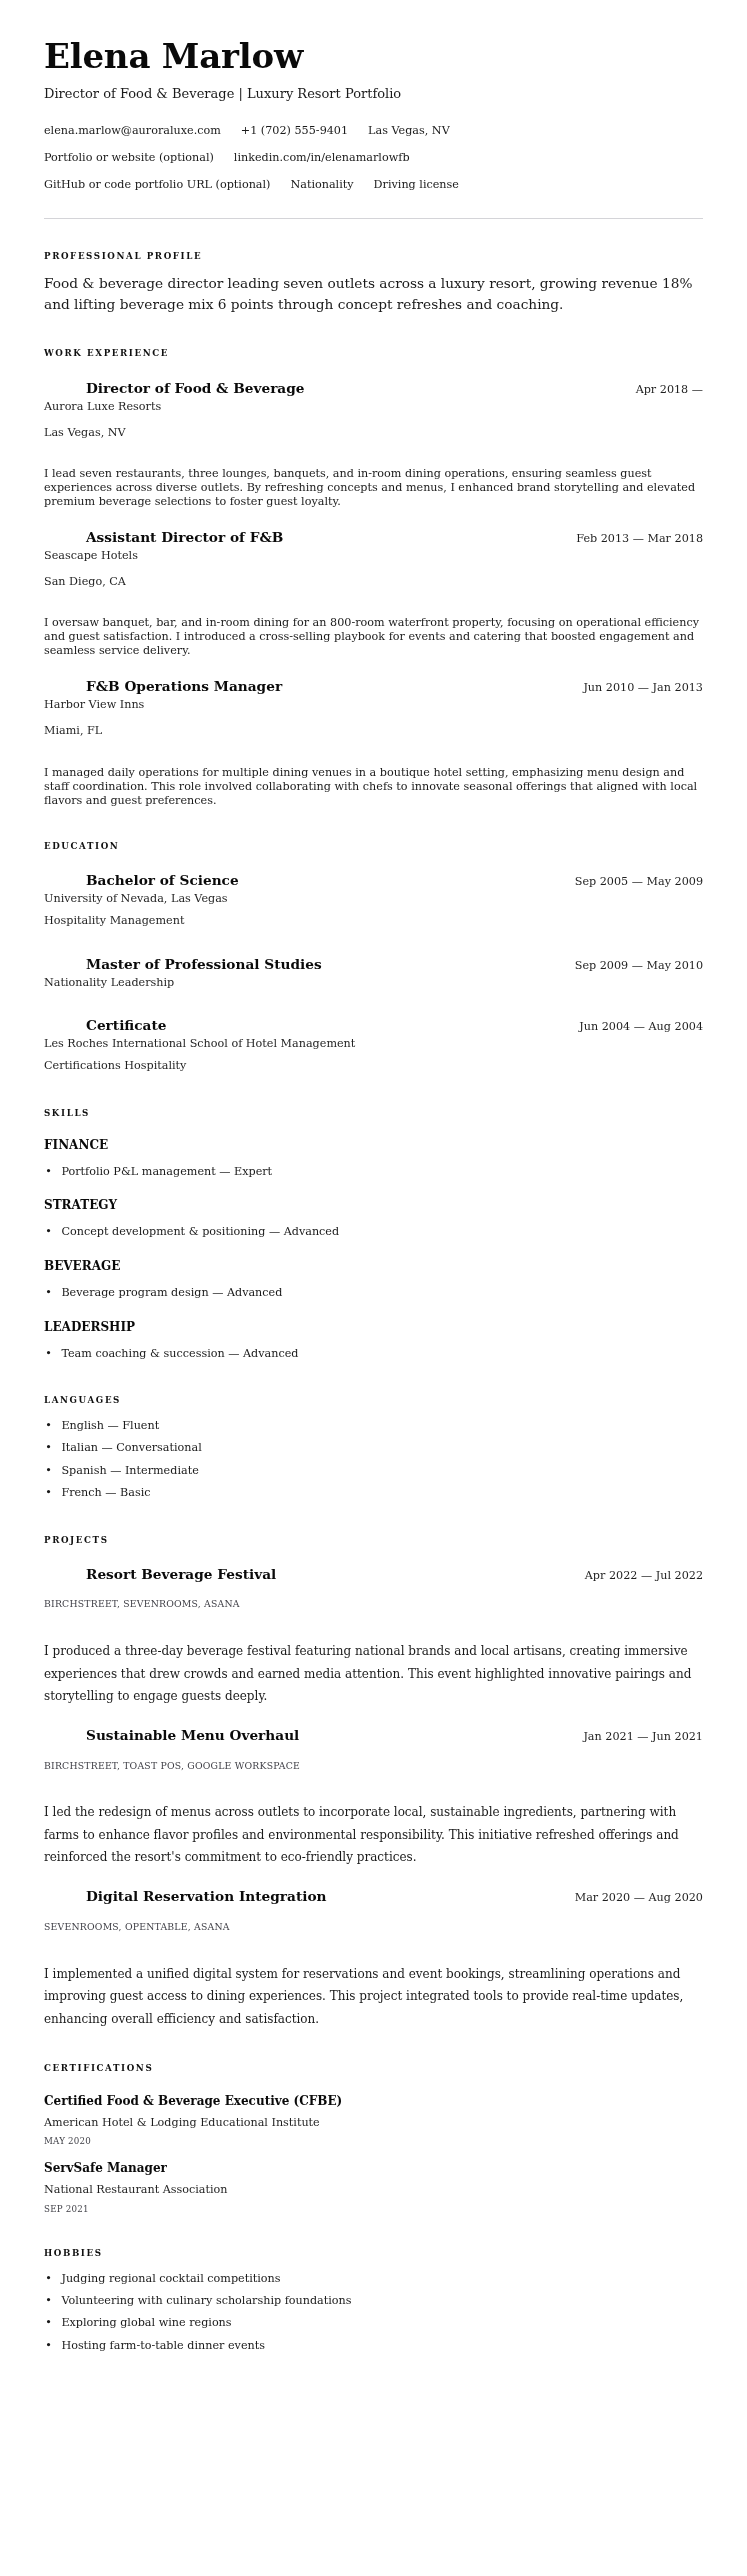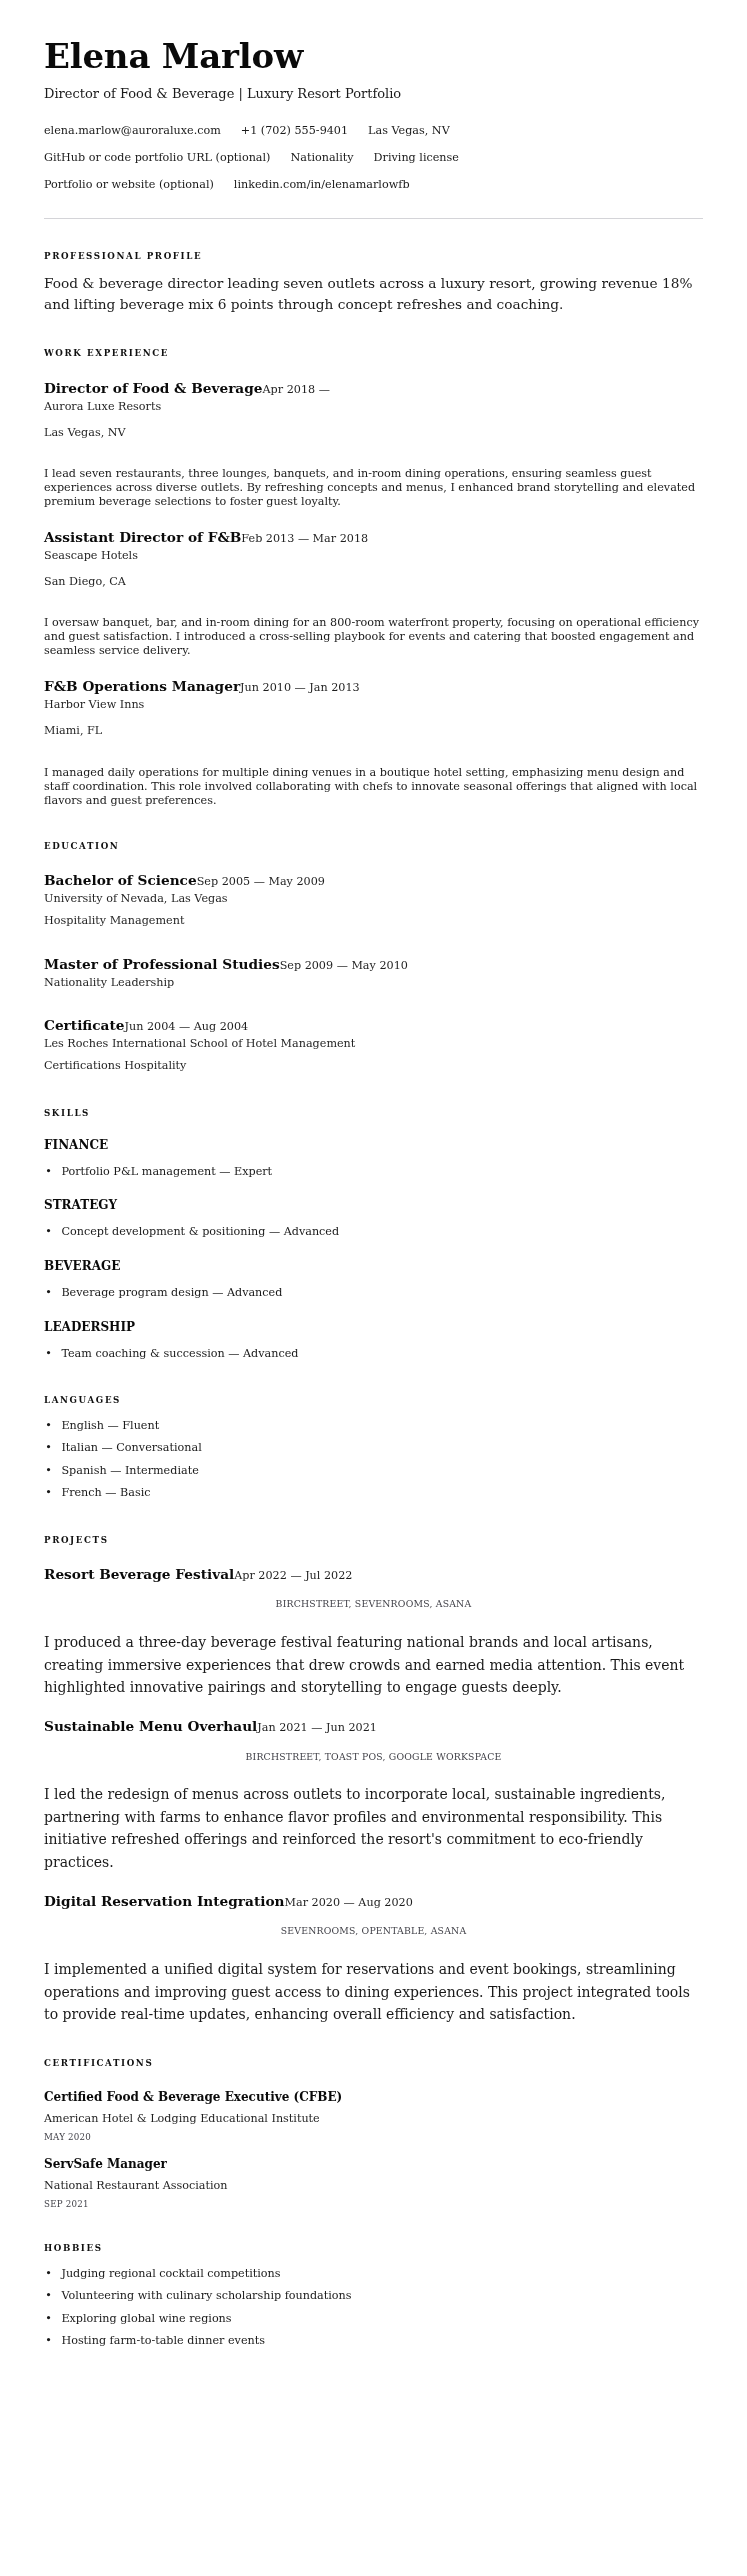--- a/index.html
+++ b/index.html
@@ -22,42 +22,42 @@
   .section { margin-top: 32px; }
   .section.first { margin-top: 31px; }
   .section-title {
     font-size: 8.7px; font-weight: bold; letter-spacing: 1.6px;
     text-transform: uppercase; line-height: 12.5px; color: #111;
   }
   .profile-text { font-size: 13.7px; line-height: 21px; margin-top: 11.2px; color: #1a1a1a; }
 
   .entry { margin-top: 18.7px; }
   .entry.first { margin-top: 18.7px; }
-  .entry-head { display: flex; align-items: baseline; }
+  .entry-head { display: flex; justify-content: space-between; align-items: baseline; margin-left: 42px; }
   .entry-title { font-size: 13.7px; font-weight: bold; line-height: 18.7px; color: #0a0a0a; }
   .entry-date { font-size: 11.2px; line-height: 16px; color: #1f1f1f; }
   .entry-org { font-size: 11.2px; line-height: 17.4px; color: #1f1f1f; }
   .entry-loc { font-size: 11.2px; line-height: 17.4px; margin-top: 8.7px; color: #1f1f1f; }
   .entry-desc { font-size: 11.2px; line-height: 14px; margin-top: 26px; color: #1a1a1a; }
 
   .edu-sub { font-size: 11.2px; line-height: 17.4px; color: #1f1f1f; }
   .edu-sub + .edu-sub { margin-top: 5px; }
   .edu-entry { margin-top: 25px; }
   .edu-entry.first { margin-top: 18.7px; }
 
   .skill-group { margin-top: 17.4px; }
   .skill-cat { font-size: 12px; font-weight: bold; line-height: 16px; color: #0a0a0a; }
   ul.blist { list-style: none; margin-top: 10px; }
   ul.blist li { position: relative; padding-left: 17.4px; font-size: 11.2px; line-height: 17.4px; color: #1a1a1a; }
   ul.blist li + li { margin-top: 5px; }
   ul.blist li .bullet { position: absolute; left: 1.2px; top: 0; }
   .lang-list { margin-top: 13.7px; }
 
-  .proj-tech { font-size: 9.3px; line-height: 13.7px; margin-top: 13.7px; color: #3f3f46; letter-spacing: 0.2px; text-align: center; }
-  .proj-desc { font-size: 14px; line-height: 22.4px; margin-top: 20px; color: #1a1a1a; }
+  .proj-tech { font-size: 9.3px; line-height: 13.7px; margin-top: 13.7px; color: #3f3f46; letter-spacing: 0.2px; }
+  .proj-desc { font-size: 12px; line-height: 22.4px; margin-top: 29px; color: #1a1a1a; }
   .proj-entry { margin-top: 18.7px; }
 
   .cert { margin-top: 18.7px; }
   .cert + .cert { margin-top: 12.5px; }
   .cert-name { font-size: 12px; font-weight: bold; line-height: 17.4px; color: #0a0a0a; }
   .cert-issuer { font-size: 11.2px; line-height: 17.4px; margin-top: 3.7px; color: #1f1f1f; }
   .cert-date { font-size: 8.7px; line-height: 12.5px; margin-top: 3.7px; color: #3f3f46; letter-spacing: 0.2px; }
 </style>
 </head>
 <body>
@@ -67,27 +67,27 @@
   <header>
     <h1 class="name">Elena Marlow</h1>
     <div class="headline">Director of Food &amp; Beverage | Luxury Resort Portfolio</div>
 
     <div class="contact-row first">
       <span>elena.marlow@auroraluxe.com</span>
       <span>+1 (702) 555-9401</span>
       <span>Las Vegas, NV</span>
     </div>
     <div class="contact-row">
+      <span>Portfolio or website (optional)</span>
+      <span>linkedin.com/in/elenamarlowfb</span>
+    </div>
+    <div class="contact-row">
       <span>GitHub or code portfolio URL (optional)</span>
       <span>Nationality</span>
       <span>Driving license</span>
-    </div>
-    <div class="contact-row">
-      <span>Portfolio or website (optional)</span>
-      <span>linkedin.com/in/elenamarlowfb</span>
     </div>
   </header>
 
   <div class="rule"></div>
 
   <section class="section first">
     <h2 class="section-title">Professional Profile</h2>
     <p class="profile-text">Food &amp; beverage director leading seven outlets across a luxury resort, growing revenue 18% and lifting beverage mix 6 points through concept refreshes and coaching.</p>
   </section>
 

